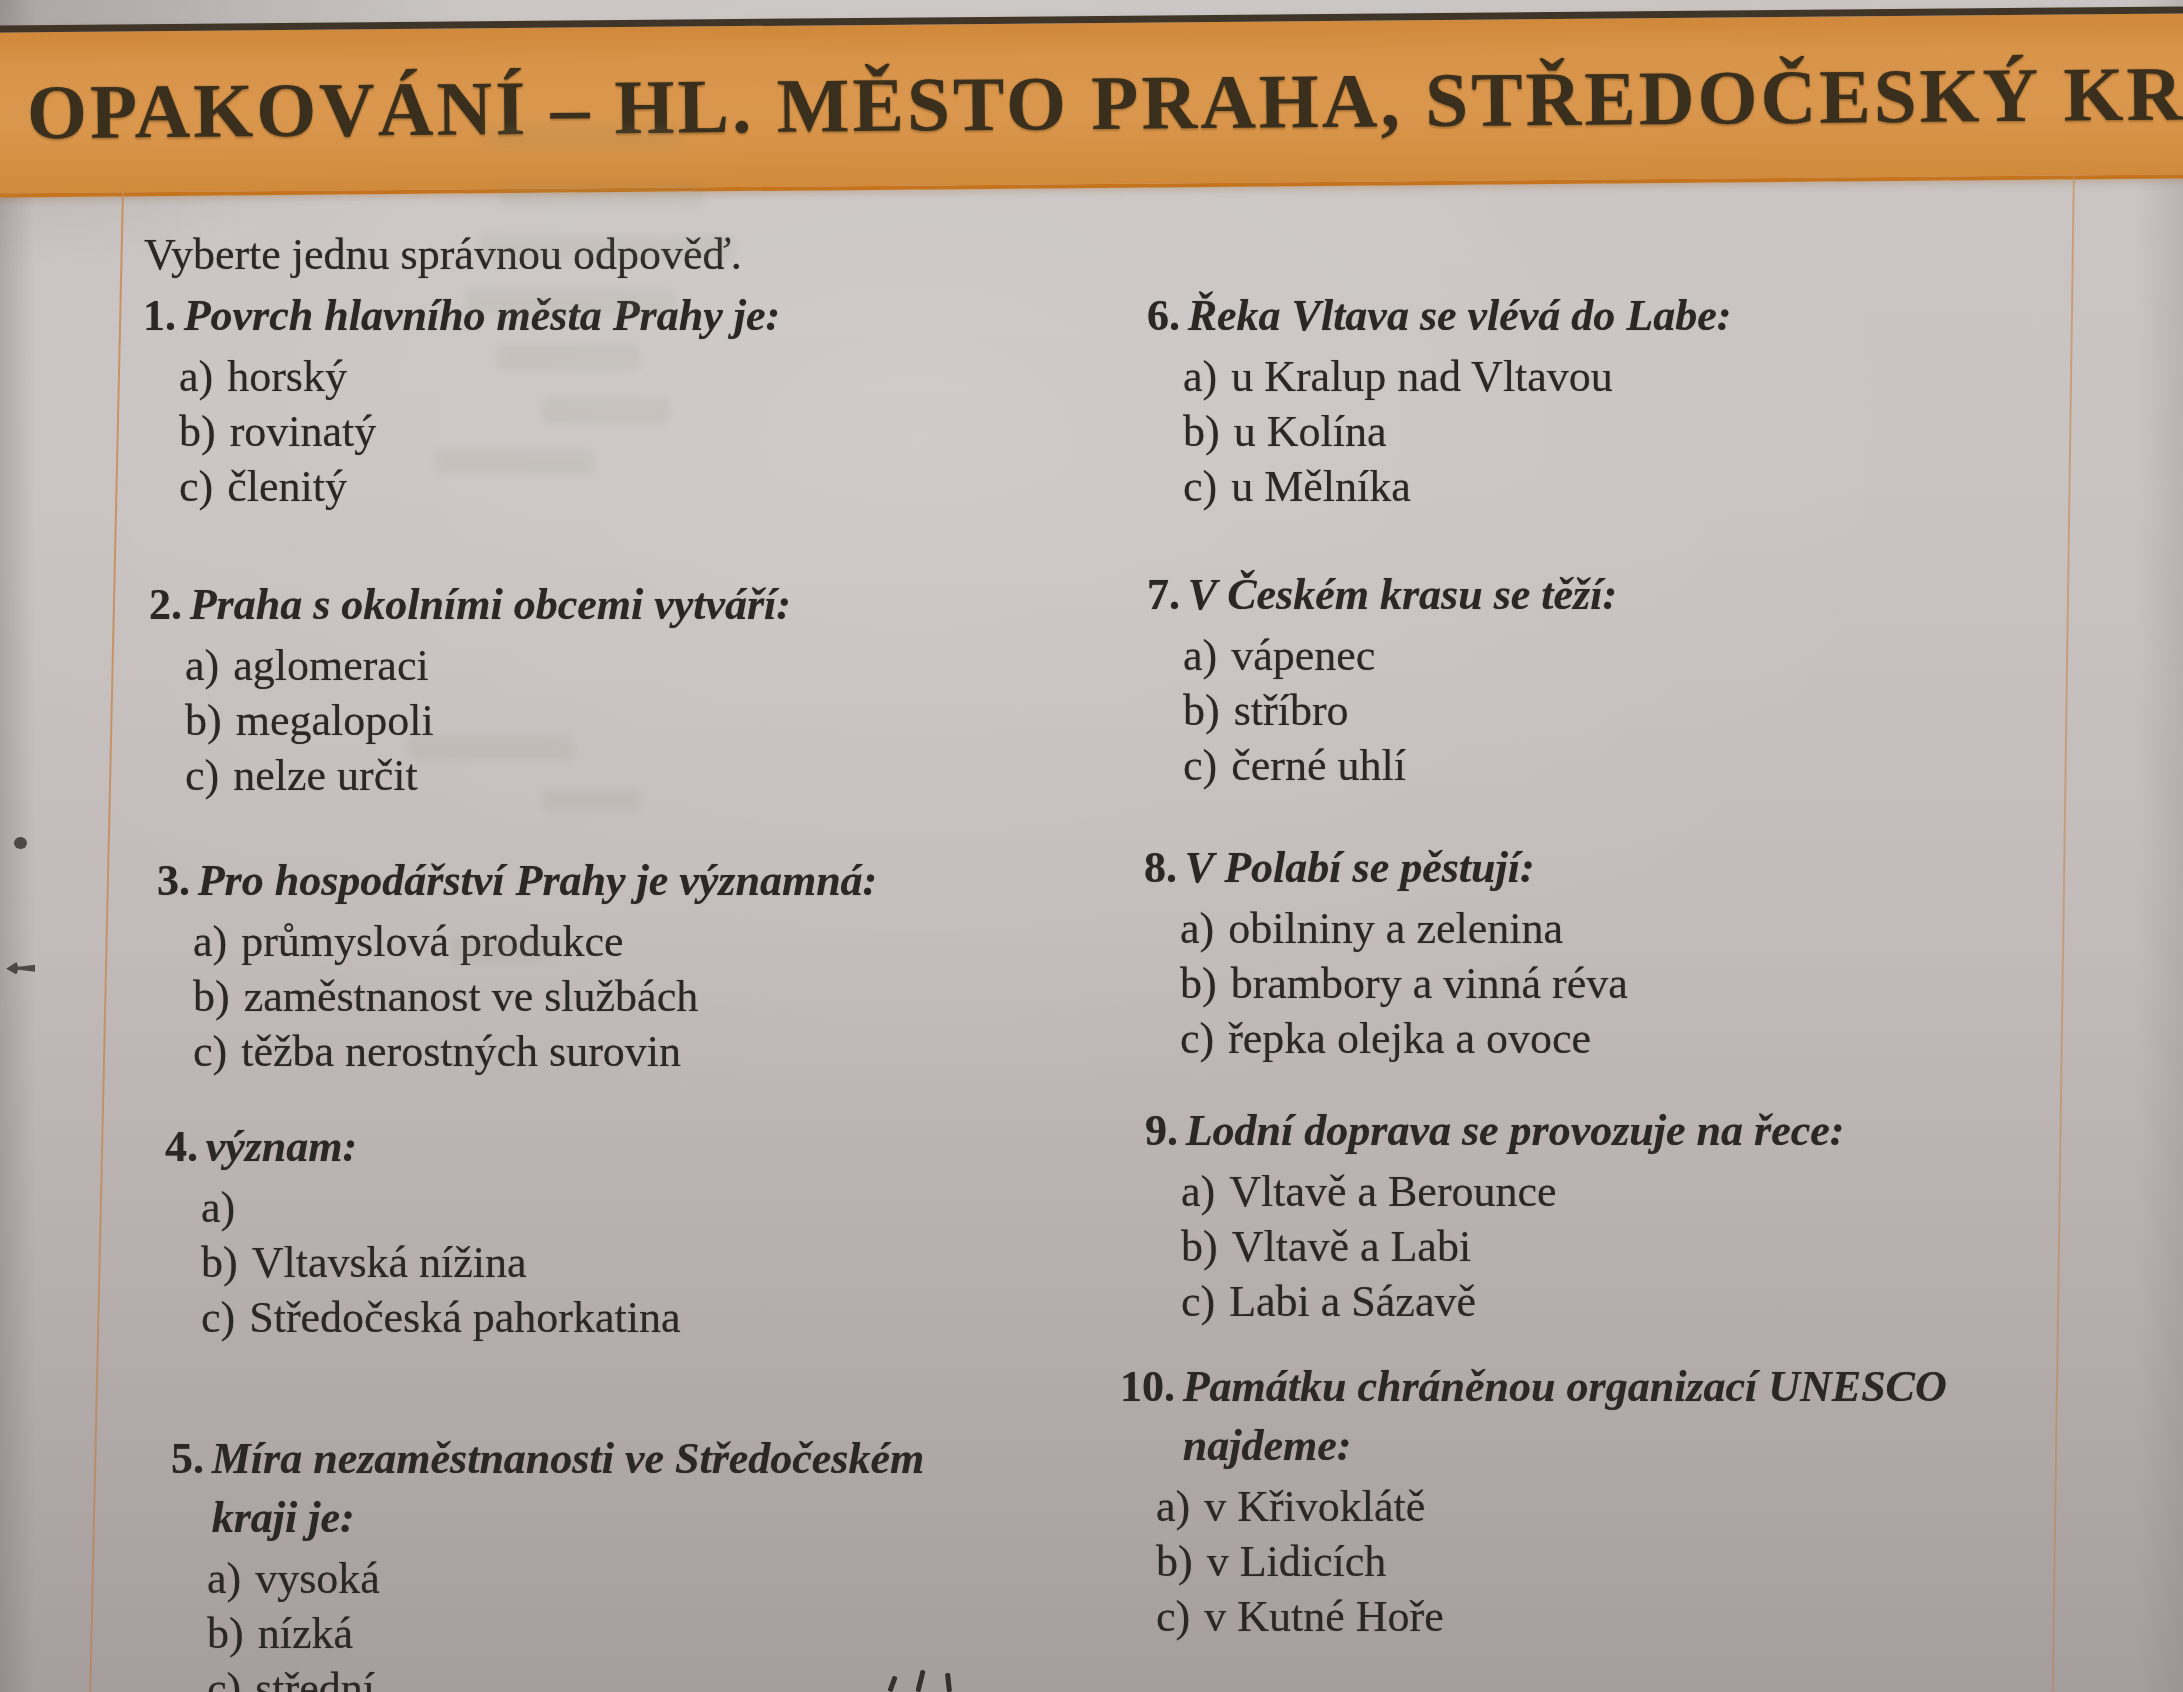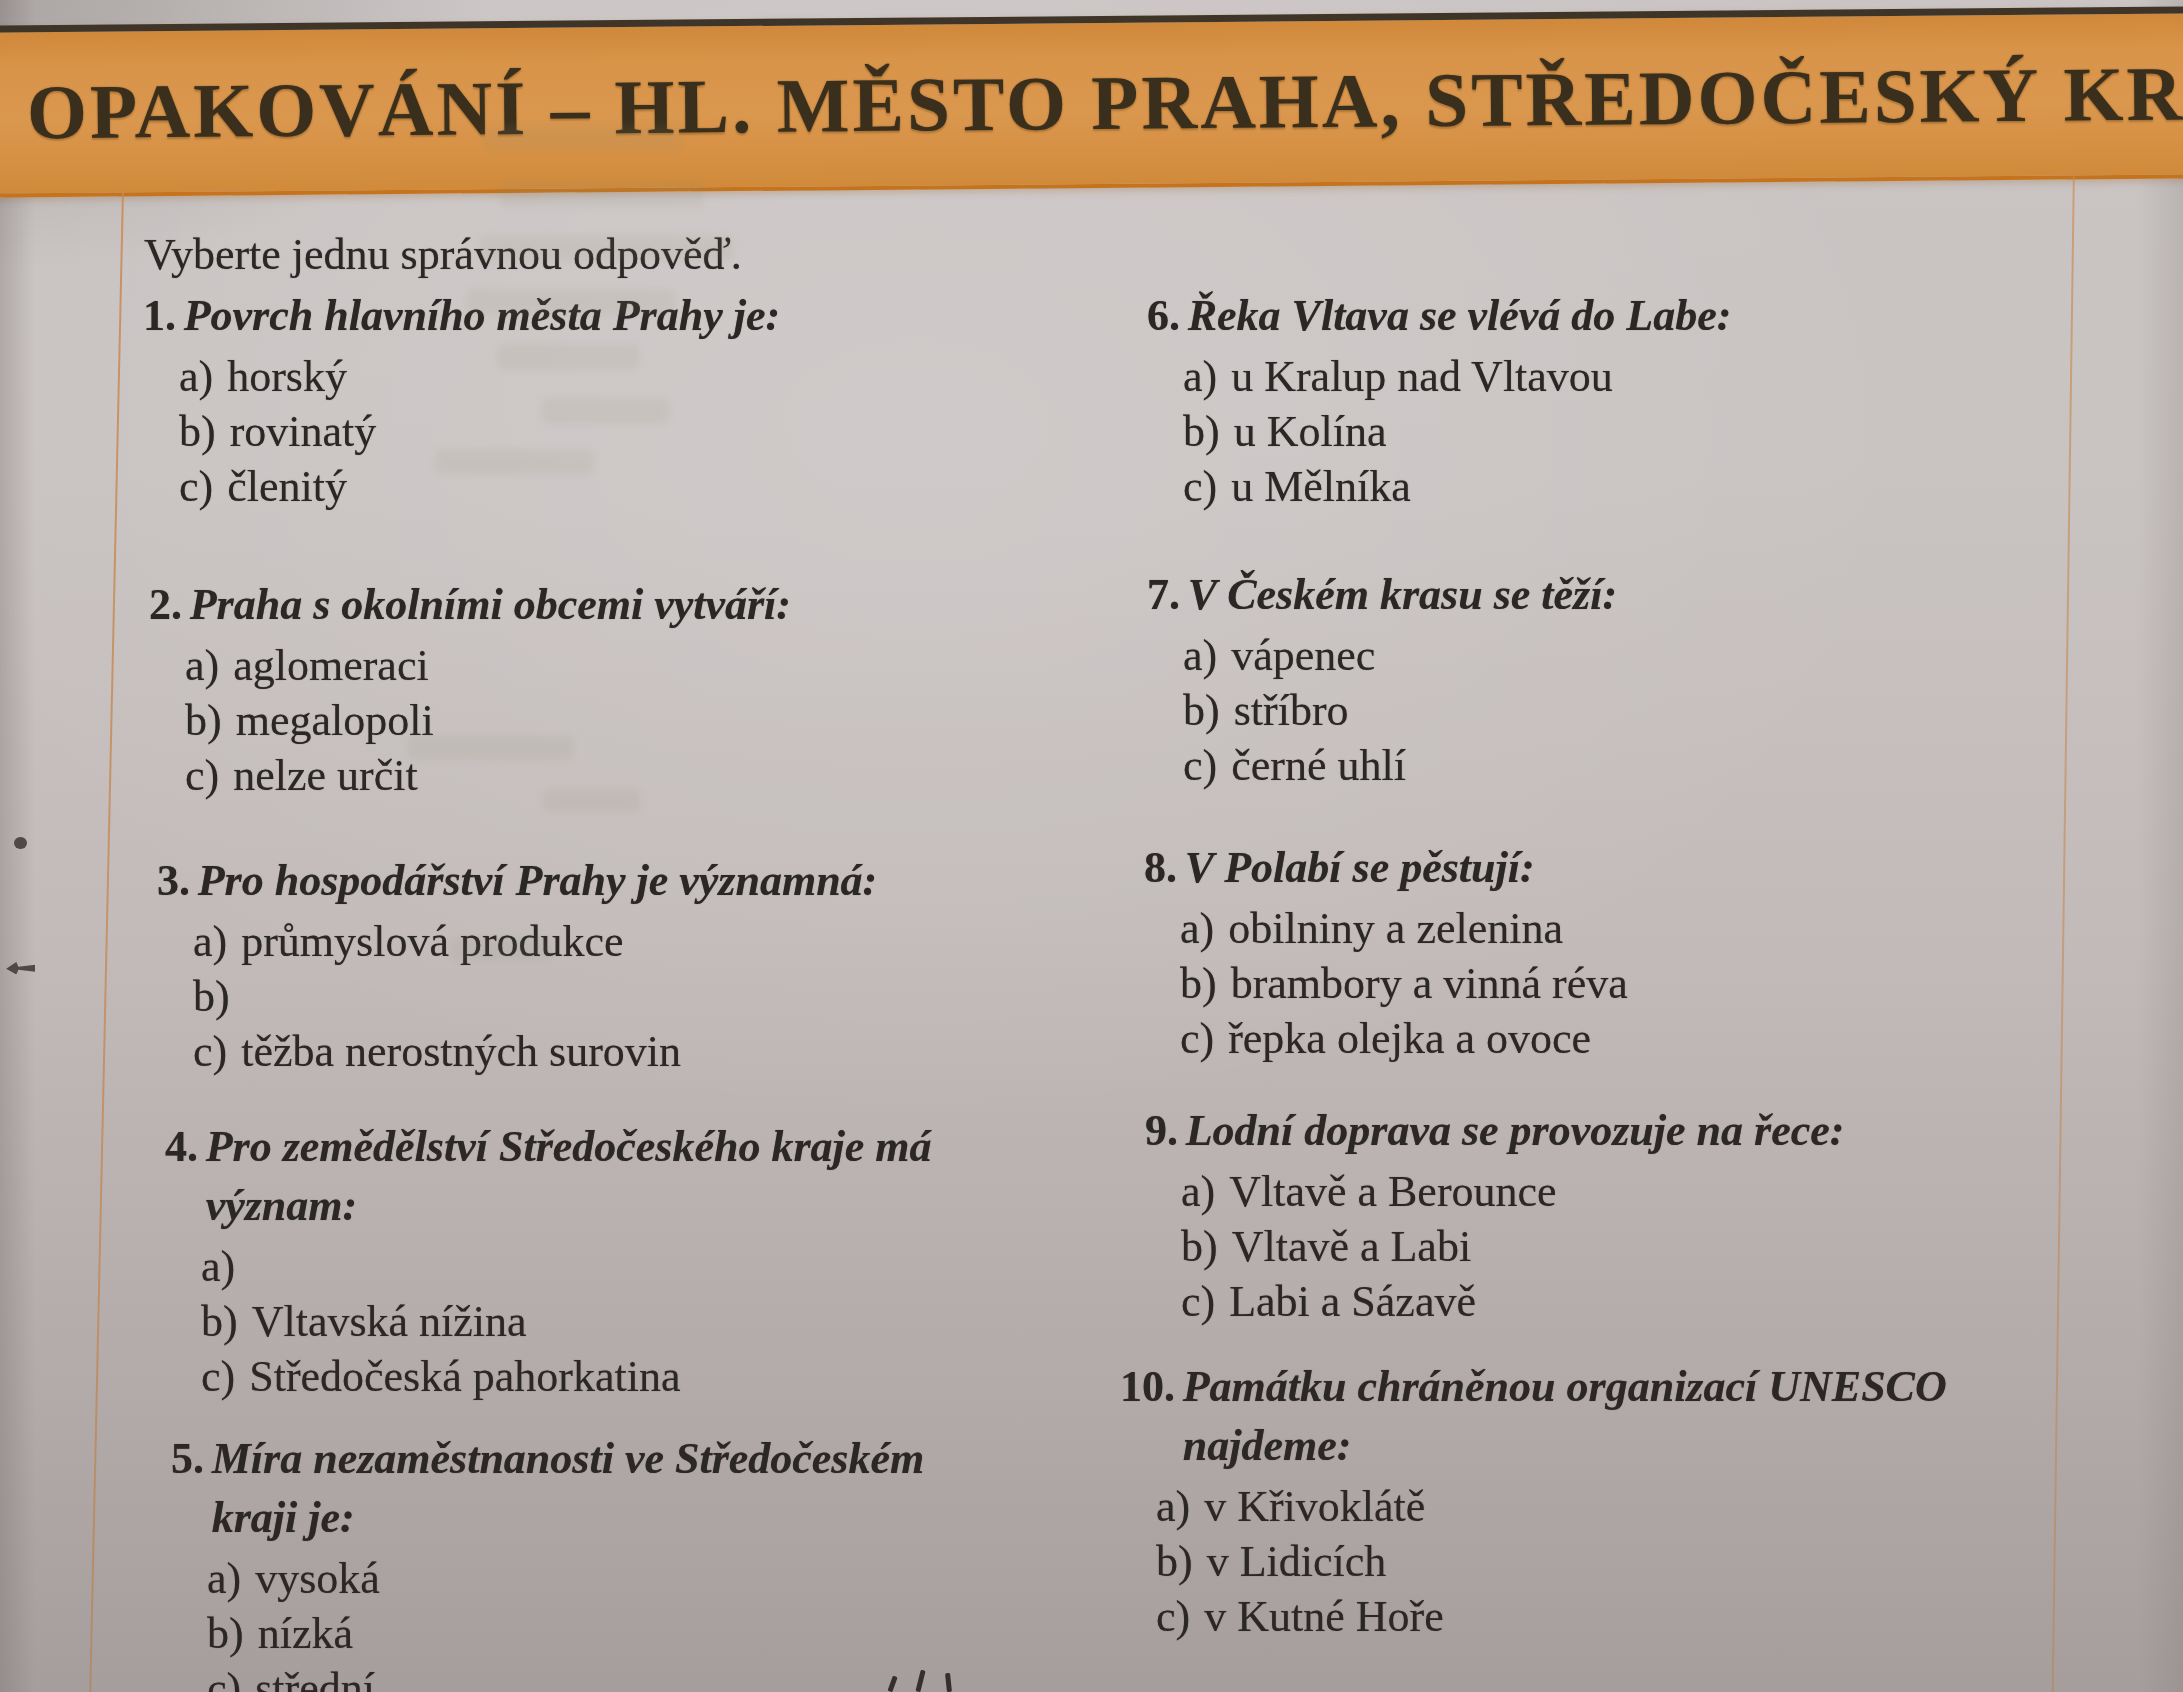--- a/index.html
+++ b/index.html
@@ -136,32 +136,32 @@
             <div>Pro hospodářství Prahy je významná:</div>
           </div>
         </div>
         <div class="q-opts">
           <div class="q-opt">
             <span class="opt-letter">a)</span>
             <span class="opt-text">průmyslová produkce</span>
           </div>
           <div class="q-opt">
             <span class="opt-letter">b)</span>
+            <span class="opt-text">zaměstnanost ve službách</span>
           </div>
           <div class="q-opt">
             <span class="opt-letter">c)</span>
             <span class="opt-text">těžba nerostných surovin</span>
           </div>
         </div>
       </section>
       <section class="question" style="left: 165px; top: 1117px; width: 975px;">
         <div class="q-head">
           <span class="q-num">4.</span>
           <div class="q-title">
-            <div>Pro zemědělství Středočeského kraje má</div>
             <div>význam:</div>
           </div>
         </div>
         <div class="q-opts">
           <div class="q-opt">
             <span class="opt-letter">a)</span>
           </div>
           <div class="q-opt">
             <span class="opt-letter">b)</span>
             <span class="opt-text">Vltavská nížina</span>

